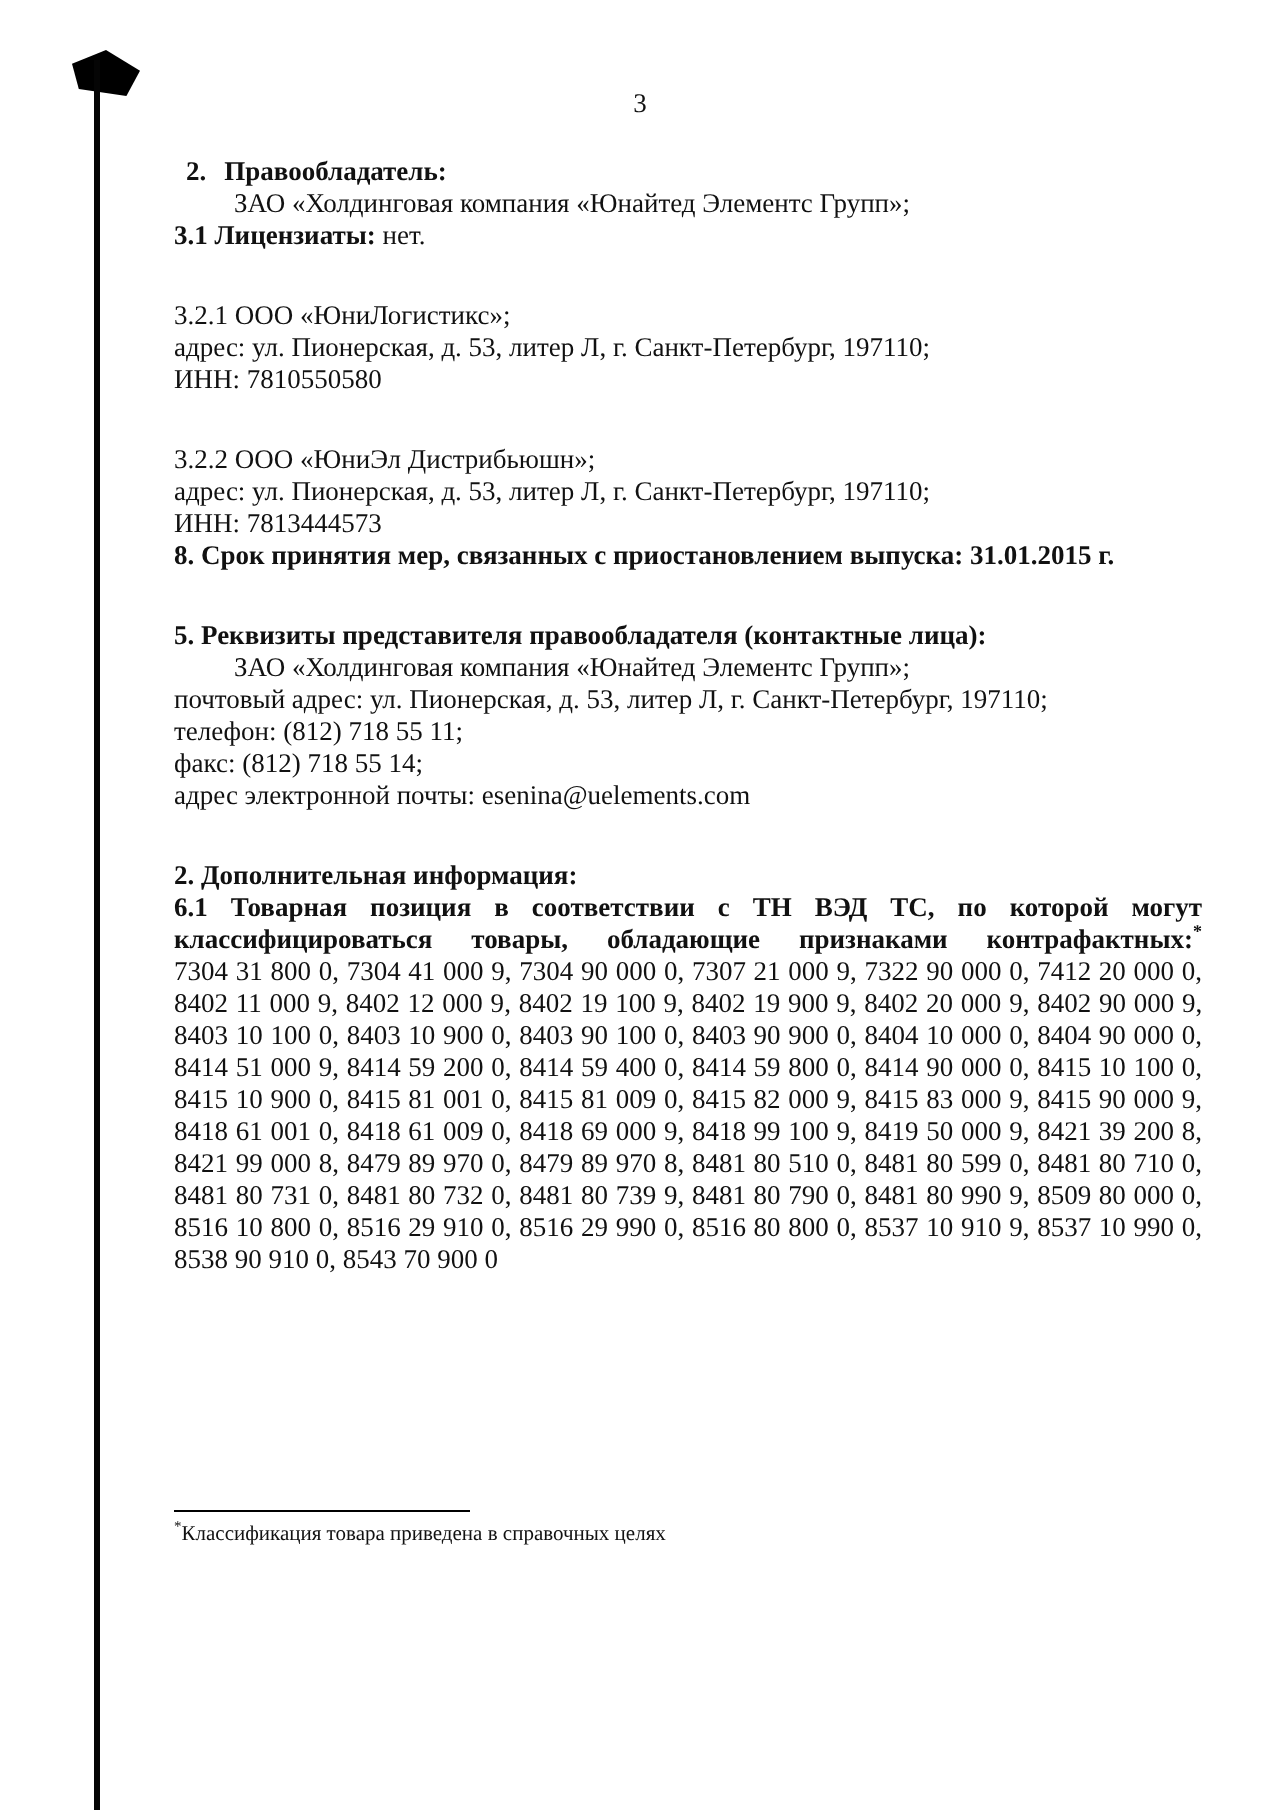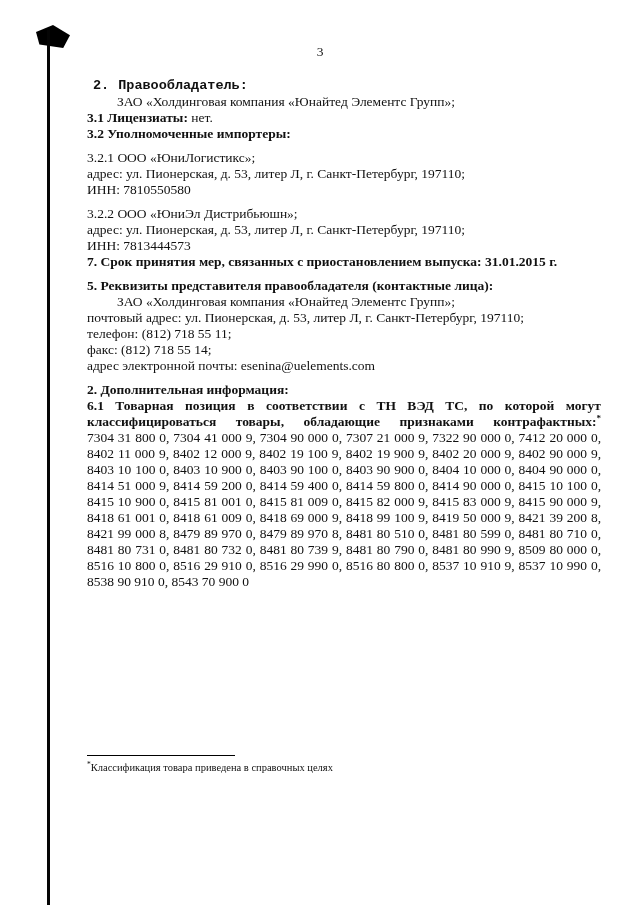--- a/index.html
+++ b/index.html
@@ -36,23 +36,23 @@
   }
   .content {
     position: absolute;
     left: 87px; top: 78px;
     width: 514px;
     font-size: 13.5px;
     line-height: 16px;
   }
   .content p { margin: 0; }
   .b { font-weight: bold; }
-  .mt { margin-top: 8px; }
+  .mt { margin-top: 24px; }
   .indent { text-indent: 30px; }
-  .sec2-head { padding-left: 6px; font-family: Liberation Mono, monospace; }
+  .sec2-head { padding-left: 6px; }
   .h-num { margin-right: 9px; }
   .nowrap { white-space: nowrap; }
   .justify { text-align: justify; }
   .justify-last { text-align-last: justify; }
   .code { white-space: nowrap; }
   sup { font-size: 9px; line-height: 0; vertical-align: super; }
   .footnote {
     position: absolute;
     left: 87px; top: 755px;
     width: 514px;
@@ -80,35 +80,34 @@
 
   <div class="content">
 
     <div>
       <p class="b sec2-head"><span class="h-num">2.</span><span>Правообладатель:</span></p>
       <p class="indent">ЗАО «Холдинговая компания «Юнайтед Элементс Групп»;</p>
     </div>
 
     <p><span class="b">3.1 Лицензиаты:</span> <span>нет.</span></p>
 
-    <p class="b mt">3.2 Уполномоченные импортеры:</p>
 
     <div class="mt">
       <p>3.2.1 ООО «ЮниЛогистикс»;</p>
       <p>адрес: ул. Пионерская, д. 53, литер Л, г. Санкт-Петербург, 197110;</p>
       <p>ИНН: 7810550580</p>
     </div>
 
     <div class="mt">
       <p>3.2.2 ООО «ЮниЭл Дистрибьюшн»;</p>
       <p>адрес: ул. Пионерская, д. 53, литер Л, г. Санкт-Петербург, 197110;</p>
       <p>ИНН: 7813444573</p>
     </div>
 
-    <p class="mt nowrap"><span class="b">7. Срок принятия мер, связанных с приостановлением выпуска:</span> <span class="b">31.01.2015 г.</span></p>
+    <p class="mt nowrap"><span class="b">8. Срок принятия мер, связанных с приостановлением выпуска:</span> <span class="b">31.01.2015 г.</span></p>
 
     <div class="mt">
       <p class="b">5. Реквизиты представителя правообладателя (контактные лица):</p>
       <p class="indent">ЗАО «Холдинговая компания «Юнайтед Элементс Групп»;</p>
       <p>почтовый адрес: ул. Пионерская, д. 53, литер Л, г. Санкт-Петербург, 197110;</p>
       <p>телефон: (812) 718 55 11;</p>
       <p>факс: (812) 718 55 14;</p>
       <p><span>адрес электронной почты:</span> <span>esenina@uelements.com</span></p>
     </div>
 

